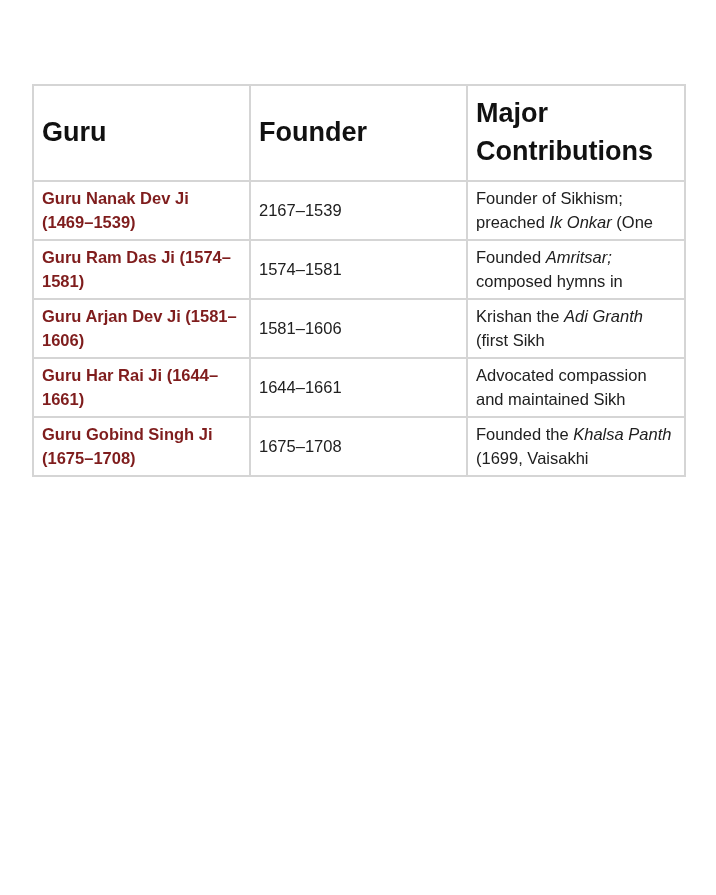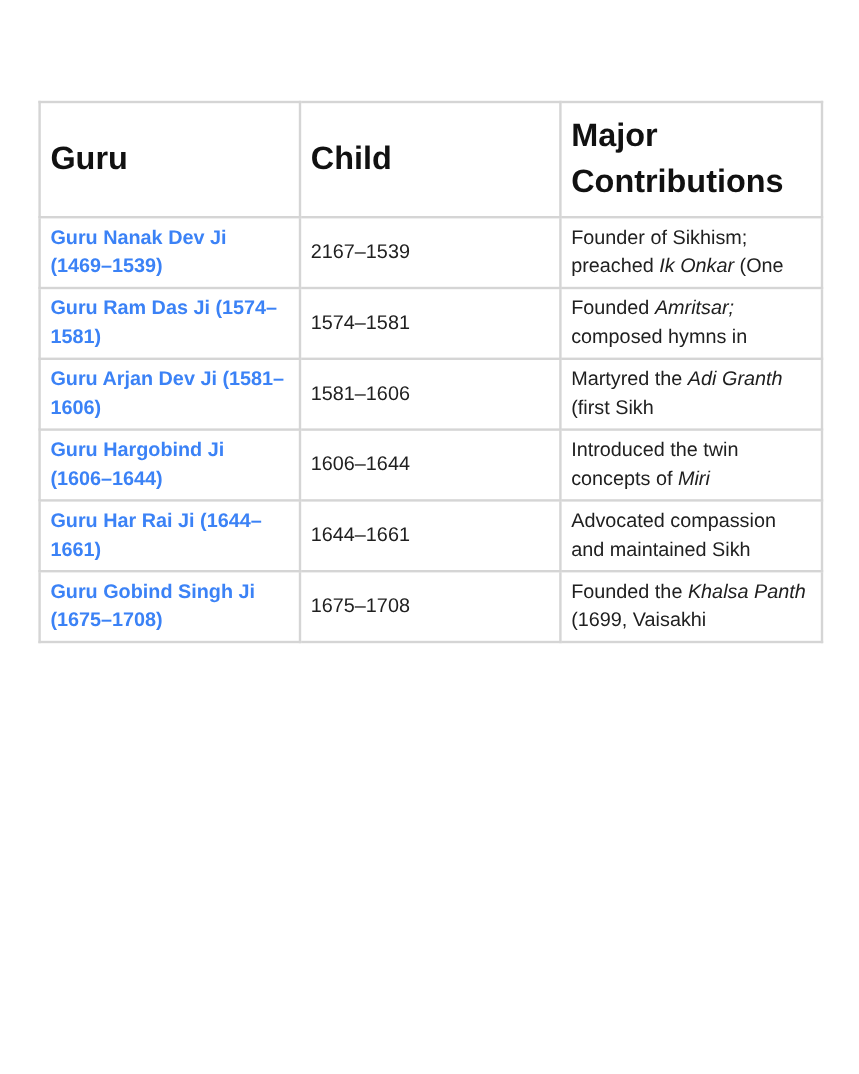--- a/index.html
+++ b/index.html
@@ -37,63 +37,58 @@
     font-weight: 700;
     line-height: 1.4;
     color: #111111;
   }
   .guru-table td {
     height: 59px;
     font-size: 16.5px;
     line-height: 1.45;
     color: #202020;
   }
-  td.guru-cell { font-weight: 700; color: #3b82f6; }
+  td.guru-cell { font-weight: 700; color: #7f1d1d; }
   td.contrib-cell em { }
   col.c1 { width: 217px; }
   col.c2 { width: 217px; }
   col.c3 { width: 218px; }
 </style>
 </head>
 <body>
 
 <div class="page">
   <table class="guru-table">
     <colgroup>
       <col class="c1">
         <col class="c2">
         <col class="c3">
     </colgroup>
     <thead>
       <tr>
         <th>Guru</th>
-        <th>Child</th>
+        <th>Founder</th>
         <th>Major Contributions</th>
       </tr>
     </thead>
     <tbody id="table-body">
         <tr>
           <td class="guru-cell">Guru Nanak Dev Ji (1469–1539)</td>
           <td class="period-cell">2167–1539</td>
           <td class="contrib-cell"><span>Founder of Sikhism; preached </span><em>Ik Onkar</em><span> (One</span></td>
         </tr>
         <tr>
           <td class="guru-cell">Guru Ram Das Ji (1574–1581)</td>
           <td class="period-cell">1574–1581</td>
           <td class="contrib-cell"><span>Founded </span><em>Amritsar;</em><span> composed hymns in</span></td>
         </tr>
         <tr>
           <td class="guru-cell">Guru Arjan Dev Ji (1581–1606)</td>
           <td class="period-cell">1581–1606</td>
-          <td class="contrib-cell"><span>Martyred the </span><em>Adi Granth</em><span> (first Sikh</span></td>
-        </tr>
-        <tr>
-          <td class="guru-cell">Guru Hargobind Ji (1606–1644)</td>
-          <td class="period-cell">1606–1644</td>
-          <td class="contrib-cell"><span>Introduced the twin concepts of </span><em>Miri</em></td>
+          <td class="contrib-cell"><span>Krishan the </span><em>Adi Granth</em><span> (first Sikh</span></td>
         </tr>
         <tr>
           <td class="guru-cell">Guru Har Rai Ji (1644–1661)</td>
           <td class="period-cell">1644–1661</td>
           <td class="contrib-cell"><span>Advocated compassion and maintained Sikh</span></td>
         </tr>
         <tr>
           <td class="guru-cell">Guru Gobind Singh Ji (1675–1708)</td>
           <td class="period-cell">1675–1708</td>
           <td class="contrib-cell"><span>Founded the </span><em>Khalsa Panth</em><span> (1699, Vaisakhi</span></td>

